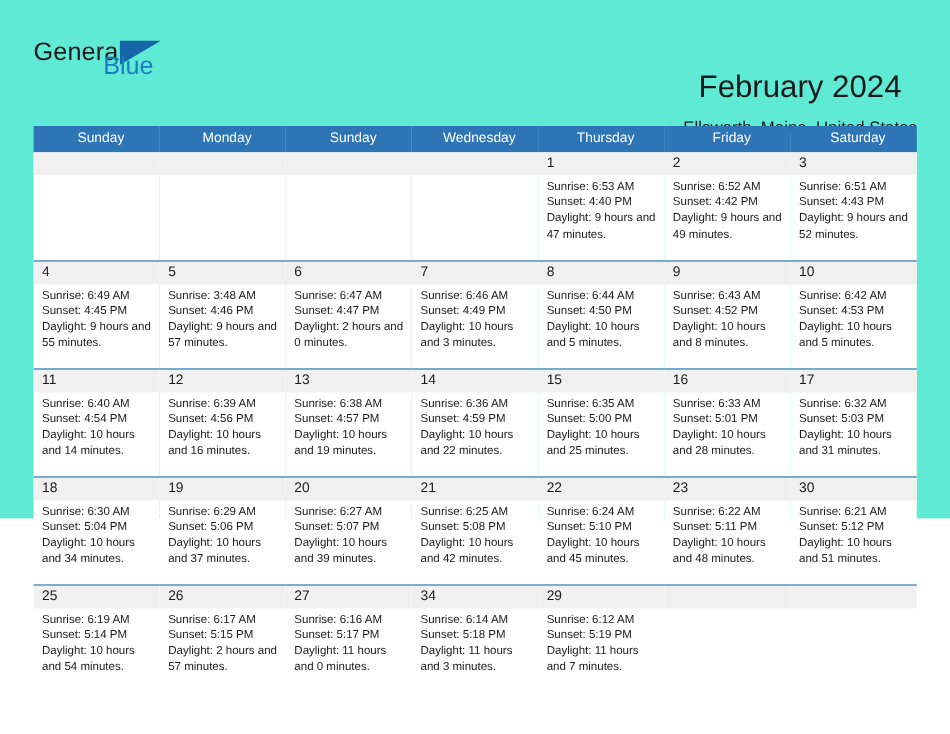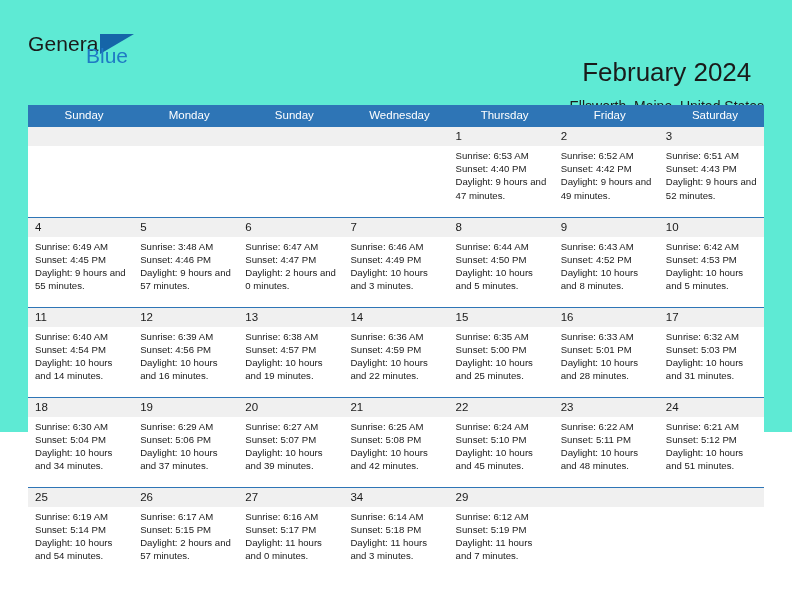--- a/index.html
+++ b/index.html
@@ -447,21 +447,21 @@
               <span class="daynum">23</span>
               <span class="details">
                 <div>Sunrise: 6:22 AM</div>
                 <div>Sunset: 5:11 PM</div>
                 <div class="daylight">Daylight: 10 hours and 48 minutes.</div>
               </span>
             </div>
           </td>
           <td>
             <div class="cell-inner">
-              <span class="daynum">24</span>
+              <span class="daynum">30</span>
               <span class="details">
                 <div>Sunrise: 6:21 AM</div>
                 <div>Sunset: 5:12 PM</div>
                 <div class="daylight">Daylight: 10 hours and 51 minutes.</div>
               </span>
             </div>
           </td>
         </tr>
         <tr class="week-row">
           <td>

